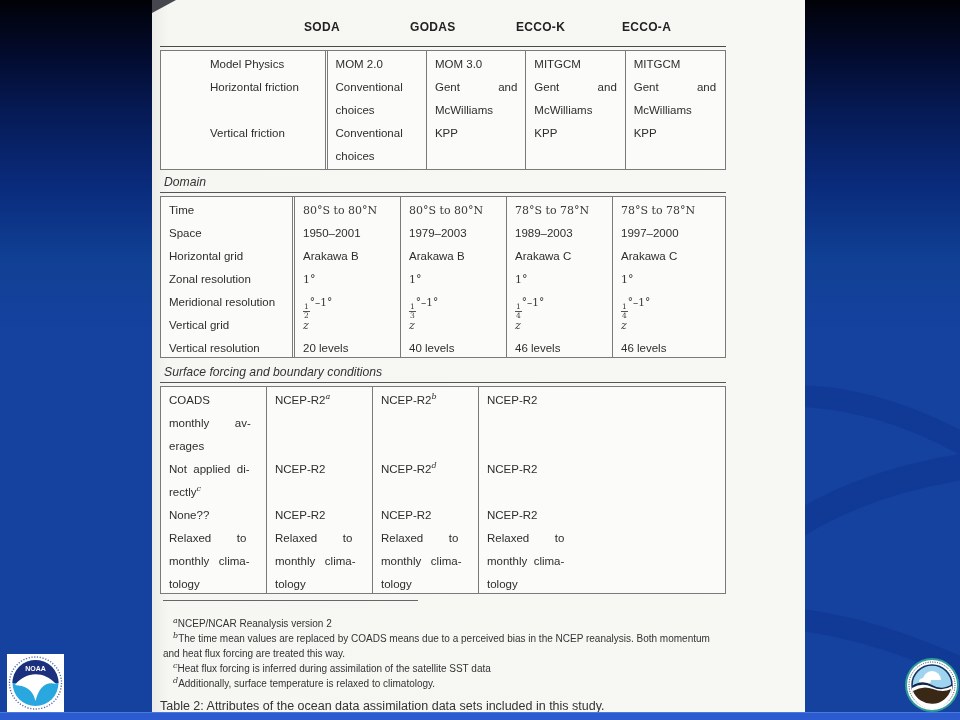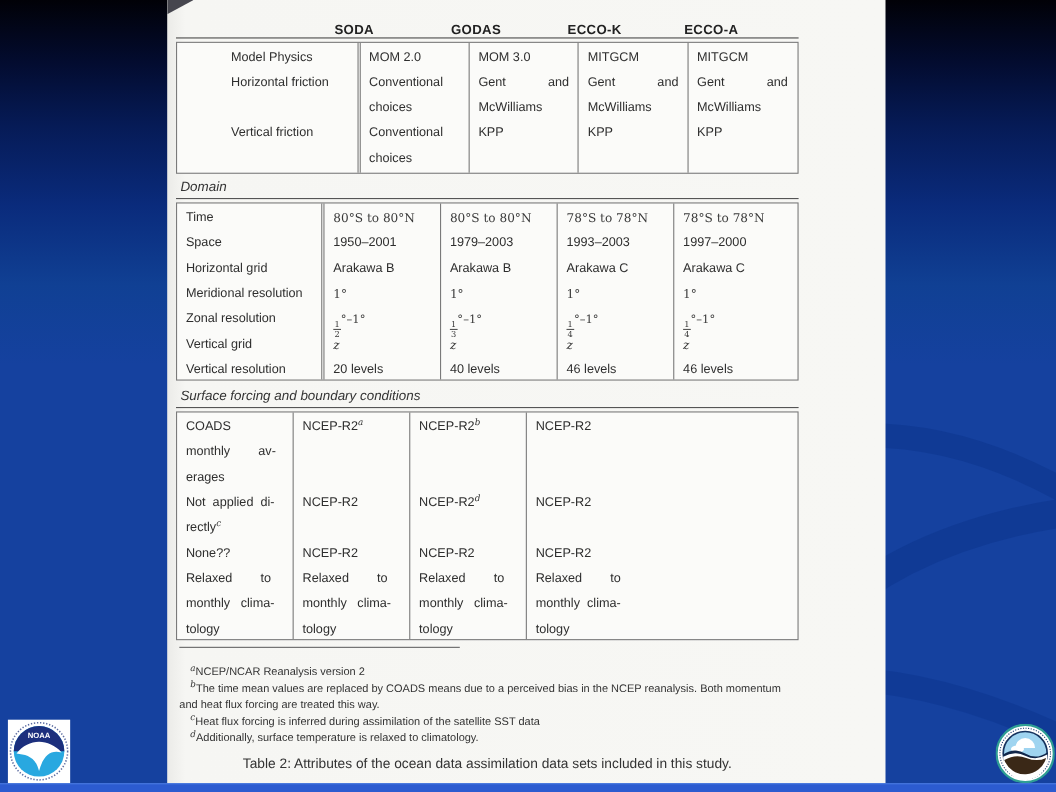--- a/index.html
+++ b/index.html
@@ -12,21 +12,21 @@
   .bottom-strip{position:absolute;left:0;bottom:0;width:960px;height:7px;background:#2c5bd0;border-top:1px solid #4a7ae0;z-index:5;}
   .paper{
     position:absolute;left:152px;top:0;width:653px;height:720px;
     background:linear-gradient(90deg,#ebebe8 0%,#f6f6f3 2.5%,#f7f7f4 100%);
     color:#2e2e2e;z-index:2;
   }
   .corner-artifact{position:absolute;left:0;top:0;width:24px;height:13px;background:#46464e;
     clip-path:polygon(0 0,100% 0,0 100%);}
   .scan{position:absolute;left:8px;top:0;width:566px;}
   
-  .header-row{display:flex;align-items:flex-end;height:34px;border-bottom:1.6px solid #4a4a4a;padding-bottom:0;box-sizing:content-box;}
+  .header-row{display:flex;align-items:flex-end;height:34px;border-bottom:1.6px solid #4a4a4a;padding-bottom:12px;box-sizing:content-box;}
   .hspacer{width:134px;}
   .hcol{width:106px;padding-left:10px;box-sizing:border-box;font-weight:bold;font-size:12px;letter-spacing:.3px;color:#222;}
   
   .section-label{font-style:italic;font-size:12.2px;color:#333;padding:4px 0 3px 4px;border-bottom:1.6px solid #555;height:14px;}
   
   .box{display:flex;border:1.2px solid #7a7a7a;margin-top:3px;background:#fbfbf9;box-sizing:border-box;}
   .col{box-sizing:border-box;padding:2px 2px 0 8px;font-size:11.5px;line-height:23px;white-space:pre-wrap;overflow:hidden;}
   .c0{width:134px;border-right:3px double #7a7a7a;}
   .cd{width:106px;border-right:1px solid #7a7a7a;}
   .cd:last-child{border-right:none;}
@@ -38,21 +38,21 @@
   .ital{font-style:italic;}
   sup.fnmark{font-family:"DejaVu Serif",serif;font-style:italic;font-size:8px;vertical-align:super;line-height:0;}
   .frac{display:inline-flex;flex-direction:column;align-items:center;vertical-align:-3px;line-height:1;font-size:7.5px;}
   .frac .fnum{border-bottom:0.8px solid #555;padding:0 1px;}
   .frac .fden{padding:0 1px;}
   .fafter{font-size:10.5px;}
   
   .fn-rule{width:255px;border-top:1.2px solid #666;margin:6px 0 3px 3px;}
   .footnotes{margin:15px 6px 0 3px;font-size:10px;line-height:15px;color:#333;}
   .footnote{text-indent:10px;}
-  .caption{margin-top:8px;text-align:center;font-size:12.5px;color:#333;width:100%;}
+  .caption{margin-top:8px;font-size:12.5px;color:#333;width:100%;}
   
   .noaa-logo{position:absolute;left:7px;top:654px;z-index:6;}
   .oar-logo{position:absolute;left:905px;top:658px;z-index:6;}
 </style>
 </head>
 <body>
 
 <div class="slide">
 
   <svg class="swirls" viewBox="0 0 270 350" xmlns="http://www.w3.org/2000/svg">
@@ -97,22 +97,22 @@
 McWilliams
 KPP</span></div>
       </div>
 
       <div class="section-label" style="margin-top:1px;">Domain</div>
       <div class="box box2">
         <div class="col c0" style="white-space:normal;">
           <div class="bline">Time</div>
           <div class="bline">Space</div>
           <div class="bline">Horizontal grid</div>
+          <div class="bline">Zonal resolution</div>
           <div class="bline">Meridional resolution</div>
-          <div class="bline">Zonal resolution</div>
           <div class="bline">Vertical grid</div>
           <div class="bline">Vertical resolution</div>
         </div>
 
         <div class="col cd" style="white-space:normal;">
           <div class="bline serif">80°S to 80°N</div>
           <div class="bline">1950–2001</div>
           <div class="bline">Arakawa B</div>
           <div class="bline serif">1°</div>
           <div class="bline serif"><span class="frac"><span class="fnum">1</span><span class="fden">2</span></span><span class="fafter">°–1°</span></div>
@@ -125,21 +125,21 @@
           <div class="bline">1979–2003</div>
           <div class="bline">Arakawa B</div>
           <div class="bline serif">1°</div>
           <div class="bline serif"><span class="frac"><span class="fnum">1</span><span class="fden">3</span></span><span class="fafter">°–1°</span></div>
           <div class="bline serif ital">z</div>
           <div class="bline">40 levels</div>
         </div>
 
         <div class="col cd" style="white-space:normal;">
           <div class="bline serif">78°S to 78°N</div>
-          <div class="bline">1993–2003</div>
+          <div class="bline">1989–2003</div>
           <div class="bline">Arakawa C</div>
           <div class="bline serif">1°</div>
           <div class="bline serif"><span class="frac"><span class="fnum">1</span><span class="fden">4</span></span><span class="fafter">°–1°</span></div>
           <div class="bline serif ital">z</div>
           <div class="bline">46 levels</div>
         </div>
 
         <div class="col cd" style="white-space:normal;">
           <div class="bline serif">78°S to 78°N</div>
           <div class="bline">1997–2000</div>

